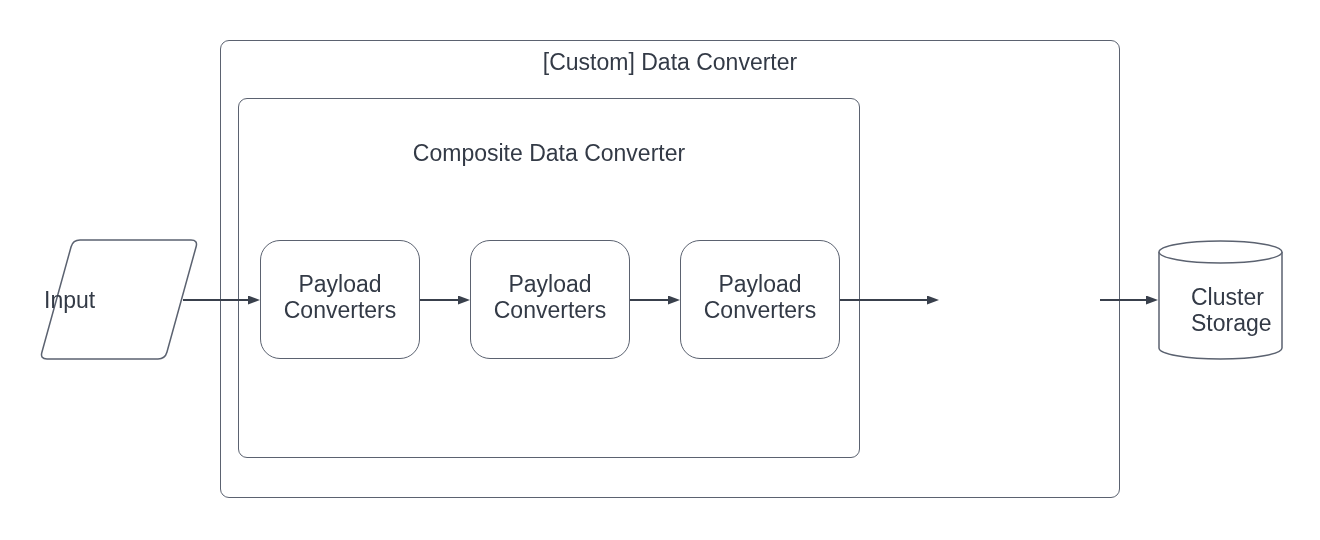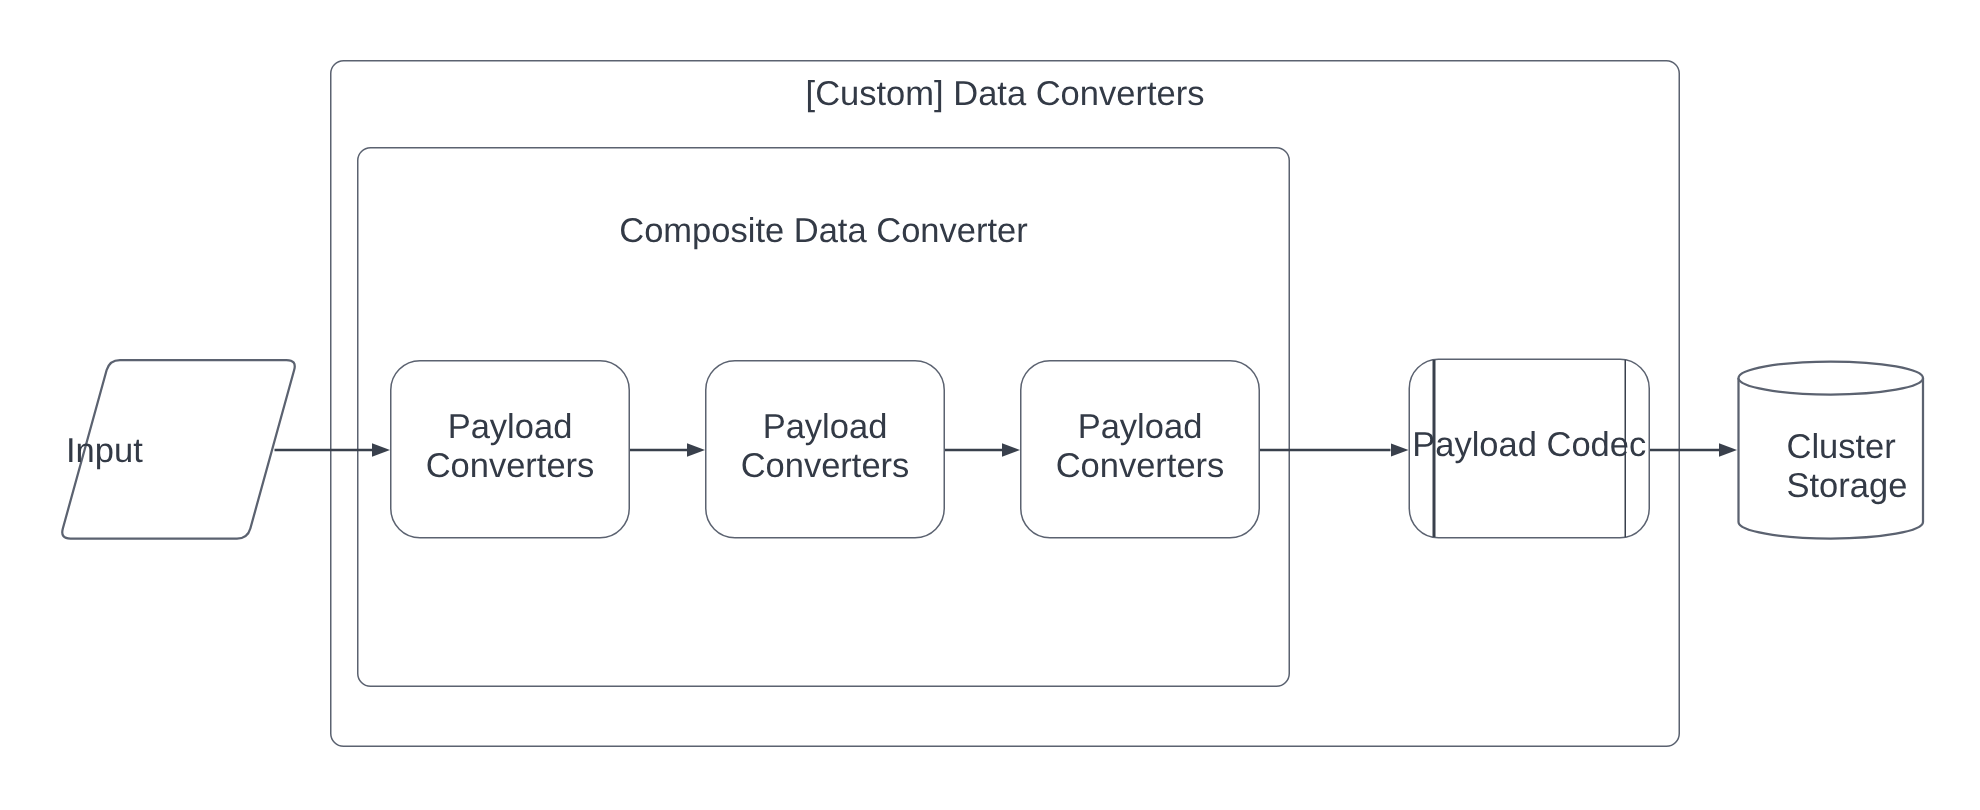--- a/index.html
+++ b/index.html
@@ -78,21 +78,21 @@
   }
   .label-input   { left: 44px;   top: 287px; width: 150px; }
   .label-storage { left: 1159px; top: 284px; width: 123px; padding-left: 32px; }
 </style>
 </head>
 <body>
 
 <div class="canvas">
 
   <div class="container container-outer"></div>
-  <div class="container-title title-outer" style="left:220px; width:900px; top:49px; position:absolute;">[Custom] Data Converters</div>
+  <div class="container-title title-outer" style="left:220px; width:900px; top:49px; position:absolute;">[Custom] Data Converter</div>
 
   <div class="container container-inner"></div>
   <div class="container-title title-inner" style="left:238px; width:622px; top:140px; position:absolute;">Composite Data Converter</div>
 
   <svg class="svg-layer" viewBox="0 0 1320 540" xmlns="http://www.w3.org/2000/svg">
     <defs>
       <marker id="ah" markerWidth="12" markerHeight="9" refX="0" refY="4.5" orient="auto" markerUnits="userSpaceOnUse">
         <path class="arrowhead-fill" d="M0,0 L12,4.5 L0,9 Z"></path>
       </marker>
     </defs>
@@ -115,21 +115,16 @@
   <div class="node node-box1">
     <span>Payload Converters</span>
   </div>
   <div class="node node-box2">
     <span>Payload Converters</span>
   </div>
   <div class="node node-box3">
     <span>Payload Converters</span>
   </div>
 
-  <div class="node node-codec">
-    <div class="codec-divider codec-divider-left"></div>
-    <div class="codec-divider codec-divider-right"></div>
-    <span class="codec-text">Payload Codec</span>
-  </div>
 
   <div class="free-label label-storage">Cluster Storage</div>
 
 </div>
 
 </body></html>

